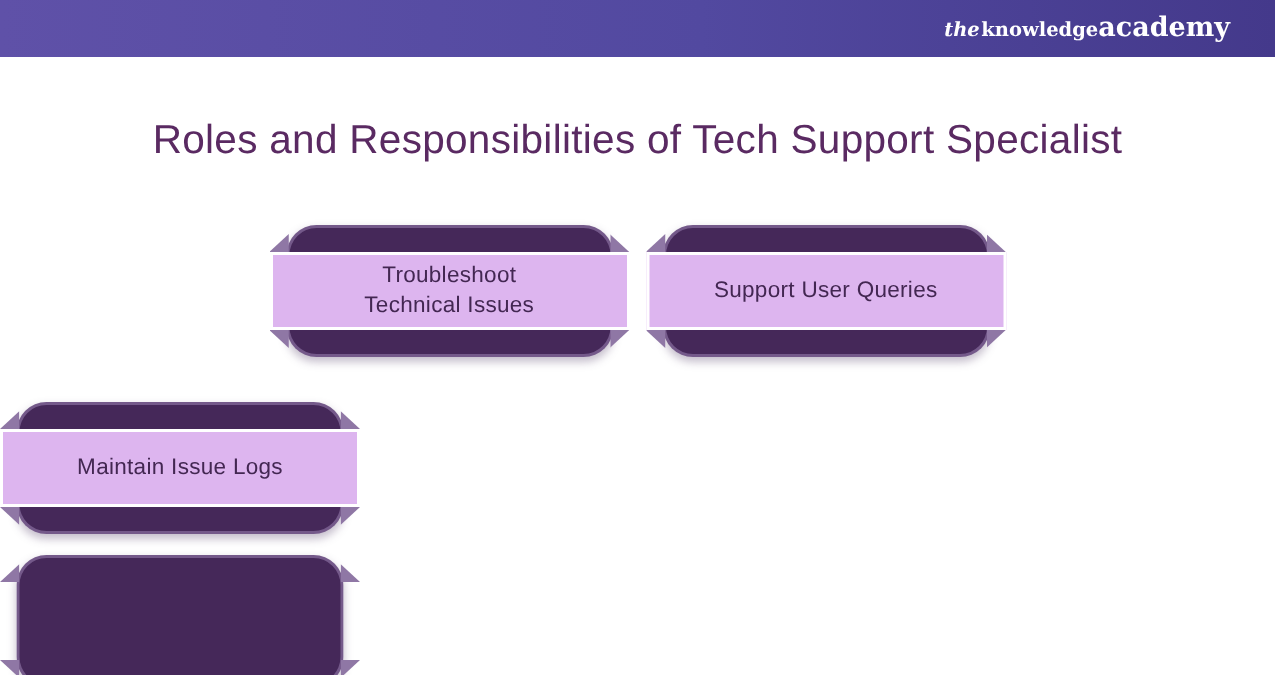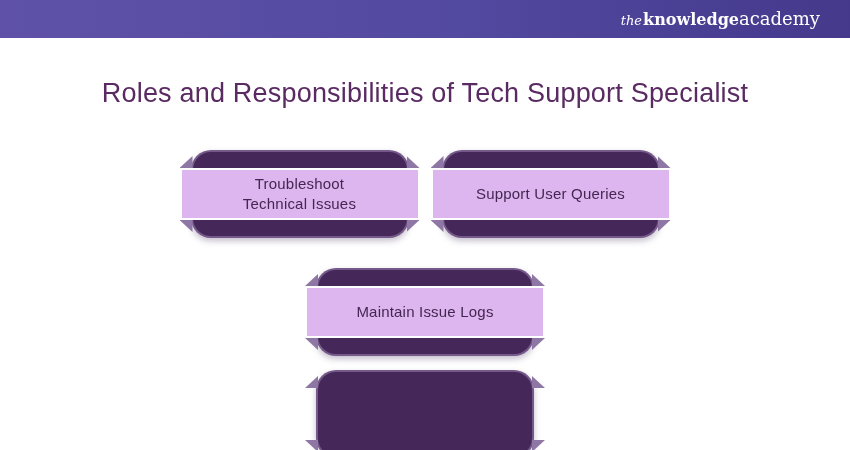--- a/index.html
+++ b/index.html
@@ -26,40 +26,40 @@
   .logo {
     color: #ffffff;
     font-family: "DejaVu Serif", serif;
     white-space: nowrap;
     line-height: 1;
     display: flex;
     align-items: baseline;
   }
   .logo-the {
     font-style: italic;
-    font-weight: 400;
+    font-weight: 700;
     font-size: 13px;
     margin-right: 1px;
   }
-  .logo-knowledge { font-weight: 700; font-size: 16px; }
-  .logo-academy  { font-weight: 400; font-size: 18px; }
+  .logo-knowledge { font-weight: 700; font-size: 13px; }
+  .logo-academy  { font-weight: 700; font-size: 18px; }
 
   
   .title {
     margin: 40px 0 0 0;
     text-align: center;
     font-size: 27px;
     line-height: 30px;
     font-weight: 400;
     color: #5A2A62;
     letter-spacing: 0.2px;
   }
 
   
-  .row { display: flex; justify-content: center; align-items: center; }
+  .row { display: flex; justify-content: center; }
   .row-1 { margin-top: 42px; gap: 11px; }
   .row-2 { margin-top: 30px; gap: 14px; flex-direction: column; }
 
   .card {
     position: relative;
     width: 240px;
     height: 88px;
     flex: 0 0 auto;
   }
   .card-back {

